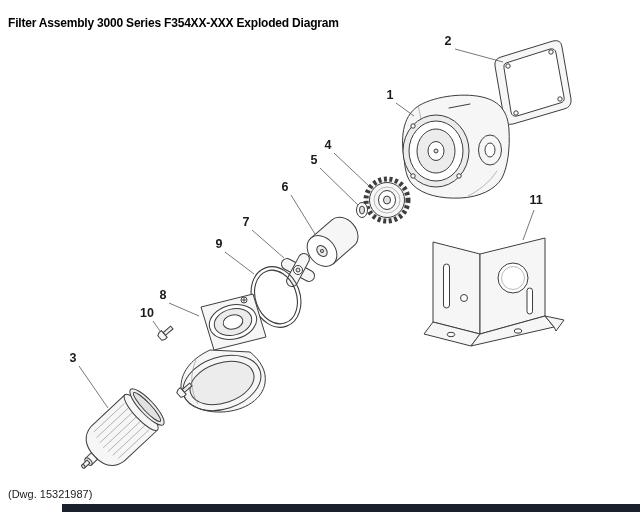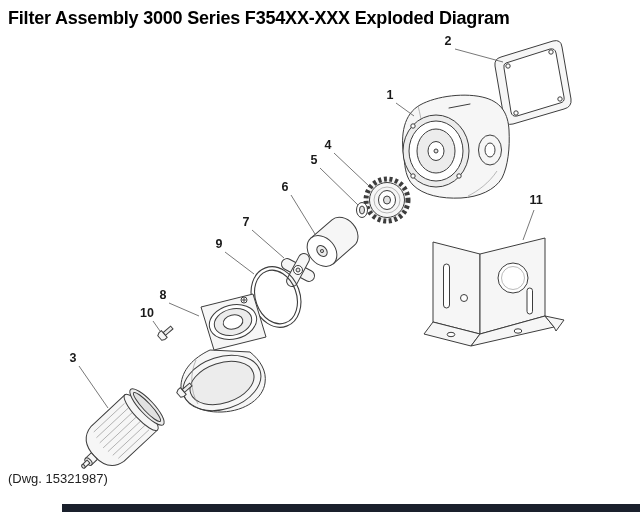--- a/index.html
+++ b/index.html
@@ -1,21 +1,21 @@
 <!DOCTYPE html>
 <html style="--line: #3d3d3d; --leader: #555555; --footer-bar: #1a202c;"><head>
 <meta charset="utf-8">
 <style>
   * { margin:0; padding:0; box-sizing:border-box; }
   html,body { width:640px; height:512px; background:#fff;
               font-family:"Liberation Sans",sans-serif; overflow:hidden; }
   .page { position:relative; width:640px; height:512px; background:#fff; overflow:hidden; }
-  .title { position:absolute; top:8px; left:8px; font-size:18px; font-weight:bold;
+  .title { position:absolute; top:16px; left:8px; font-size:12px; font-weight:bold;
            color:#000; letter-spacing:-0.2px; white-space:nowrap; }
-  .dwg { position:absolute; top:471px; left:8px; font-size:13px; color:#222; }
+  .dwg { position:absolute; top:488px; left:8px; font-size:11px; color:#222; }
   .footer-bar { position:absolute; left:62px; right:0; bottom:0; height:8px;
                 background:var(--footer-bar,#1a202c); }
   svg.diagram { position:absolute; left:0; top:0; }
 
   .pl { fill:#f6f6f6; stroke:var(--line,#3d3d3d); stroke-width:1; stroke-linejoin:round; }
   .pw { fill:#ffffff; stroke:var(--line,#3d3d3d); stroke-width:1; stroke-linejoin:round; }
   .pg { fill:#ececec; stroke:var(--line,#3d3d3d); stroke-width:1; }
   .pd { fill:#e2e2e2; stroke:var(--line,#3d3d3d); stroke-width:1; }
   .ln { fill:none; stroke:var(--line,#3d3d3d); stroke-width:1; stroke-linecap:round; }
   .thin { fill:none; stroke:#8b8b8b; stroke-width:.6; }

